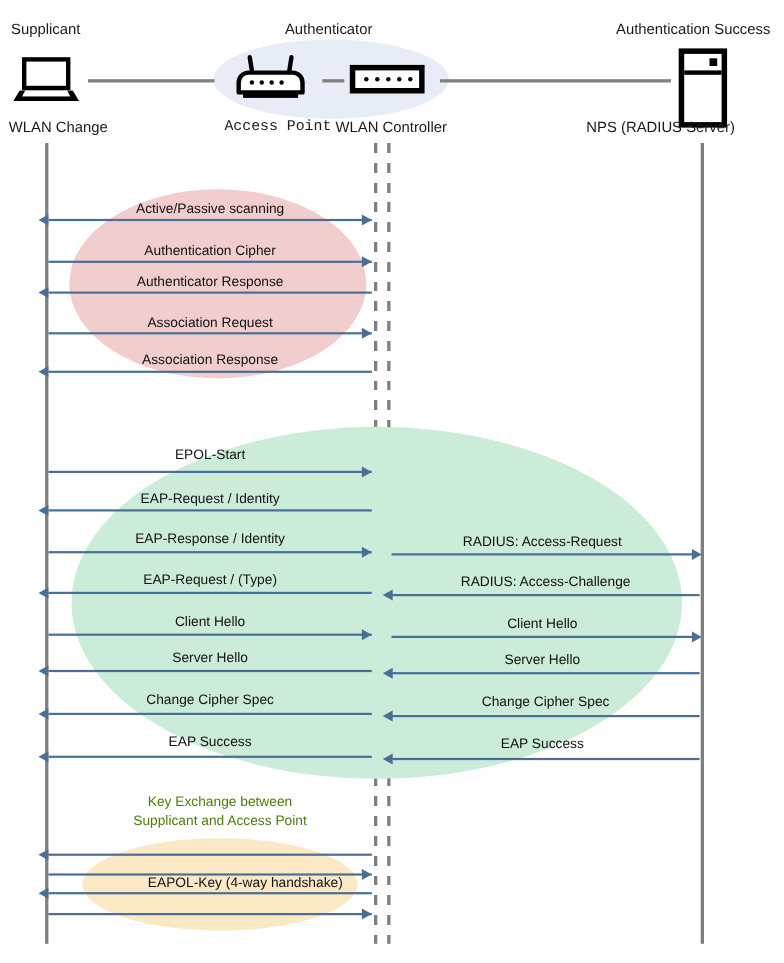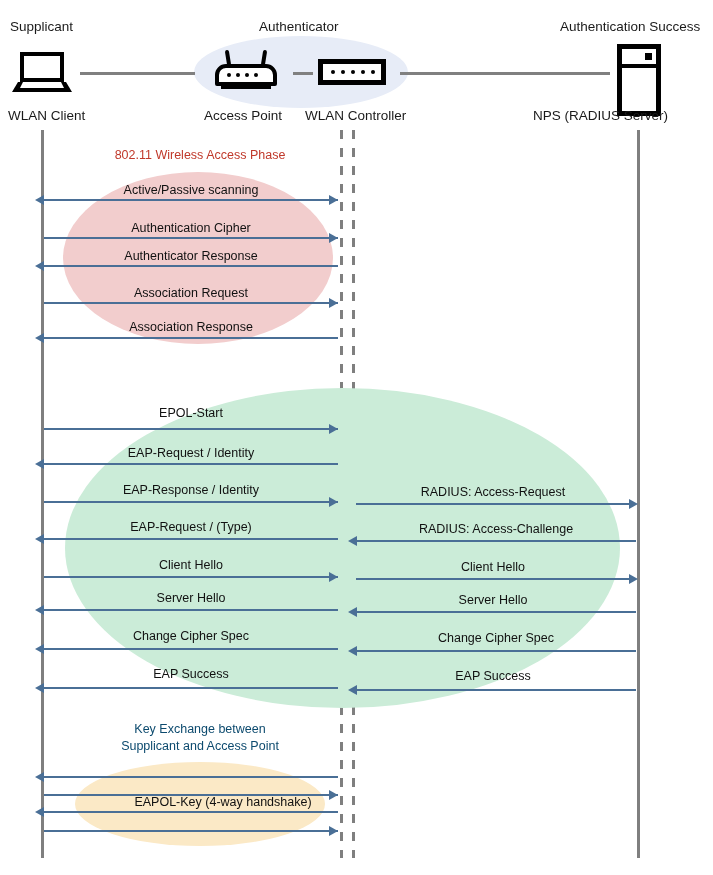--- a/index.html
+++ b/index.html
@@ -247,36 +247,35 @@
         <i></i>
       </div>
   </div>
 
   <div class="icon-wrap" style="left:617px; top:44px; width:44px; height:72px;">
     <div class="srv-body"></div>
     <div class="srv-led"></div>
     <div class="srv-divider"></div>
   </div>
 
-  <div class="actor-caption" style="left:8px; top:108px;">WLAN Client</div>
-  <div class="actor-caption" style="left:204px; top:108px;">Access Point</div>
+  <div class="actor-caption" style="left:8px; top:108px;">WLAN Change</div>
+  <div class="actor-caption" style="left:204px; top:108px;font-family:Liberation Mono, monospace;">Access Point</div>
   <div class="actor-caption" style="left:305px; top:108px;">WLAN Controller</div>
   <div class="actor-caption" style="left:533px; top:108px;">NPS (RADIUS Server)</div>
 
   <div class="lifeline" style="left:41px; top:130px; height:728px;"></div>
   <div class="lifeline-dashed" style="left:340px; top:130px; height:728px;"></div>
   <div class="lifeline-dashed" style="left:352px; top:130px; height:728px;"></div>
   <div class="lifeline" style="left:637px; top:130px; height:728px;"></div>
 
   <div class="blob blob-red" style="left:63px;  top:172px; width:270px; height:172px;"></div>
   <div class="blob blob-green" style="left:65px;  top:388px; width:555px; height:320px;"></div>
   <div class="blob blob-amber" style="left:75px;  top:762px; width:250px; height:84px;"></div>
 
-  <div class="phase-label" style="left:60px; top:147px; width:280px; color:#c0392b;">802.11 Wireless Access Phase</div>
-  <div class="phase-label" style="left:60px; top:721px; width:280px; color:#0c4a6e;">Key Exchange between
+  <div class="phase-label" style="left:60px; top:721px; width:280px; color:#4d7c0f;">Key Exchange between
 Supplicant and Access Point</div>
 
   <div>
     <div class="msg-line" style="left:44px; top:199px; width:294px;"></div>
     <div class="arrowhead left" style="left:35px; top:195px;"></div>
     <div class="arrowhead right" style="left:329px; top:195px;"></div>
     <div class="msg-label" style="left:191px; top:183px;">Active/Passive scanning</div>
   </div>
 
   <div>

